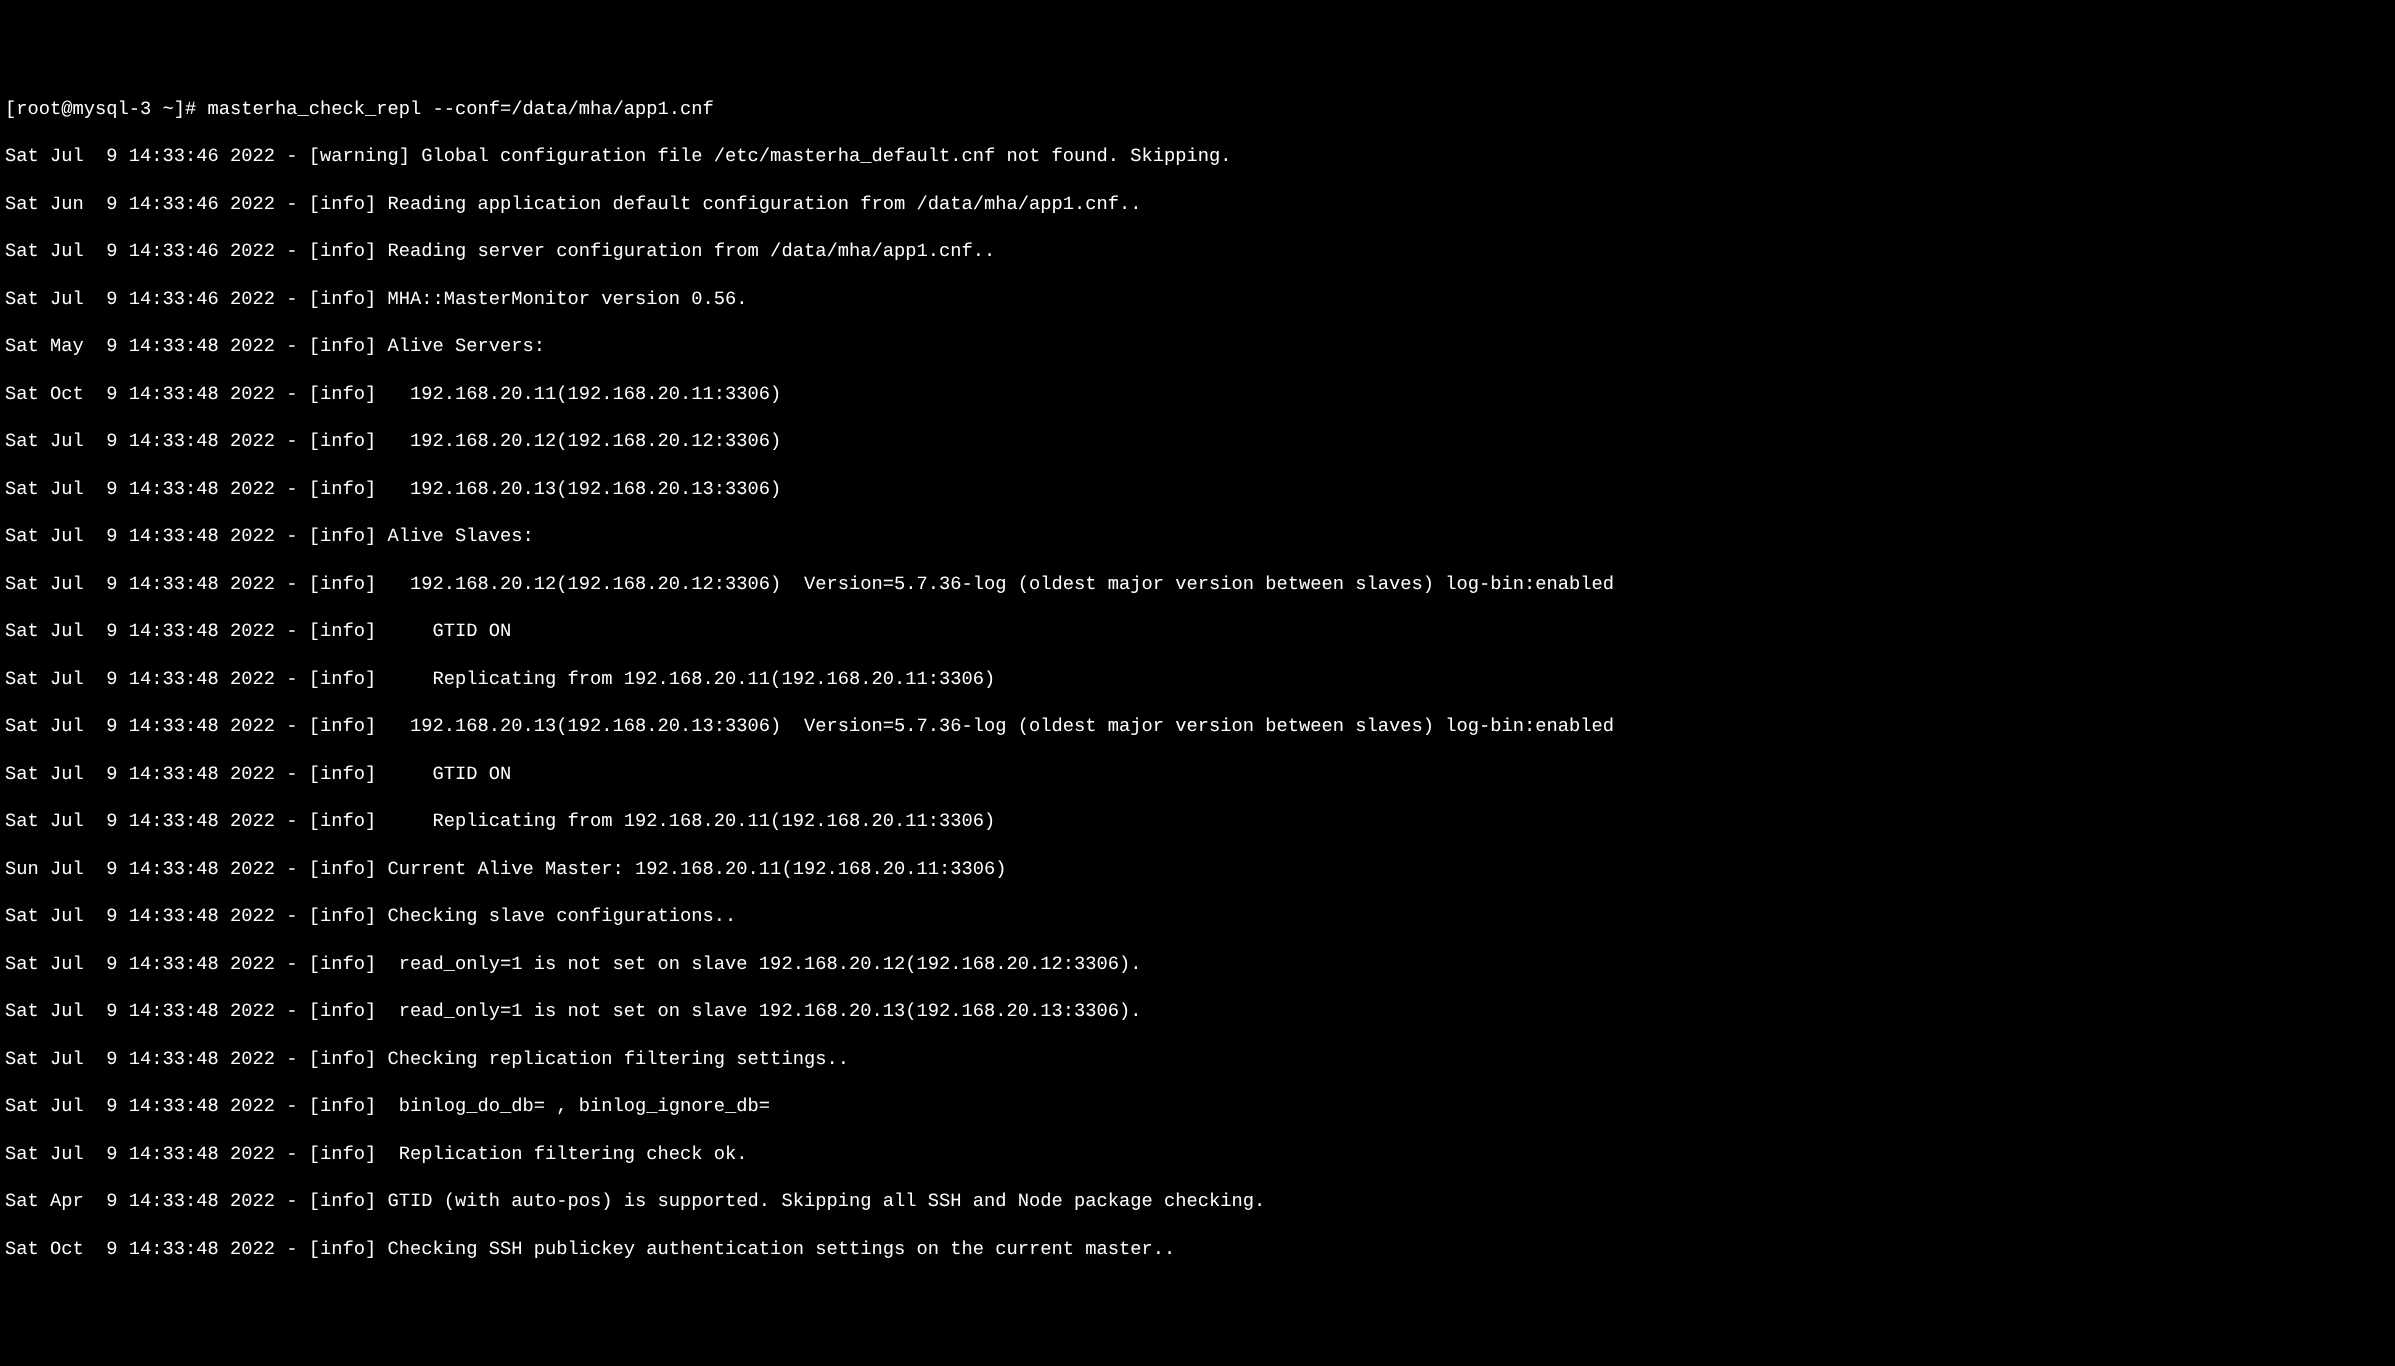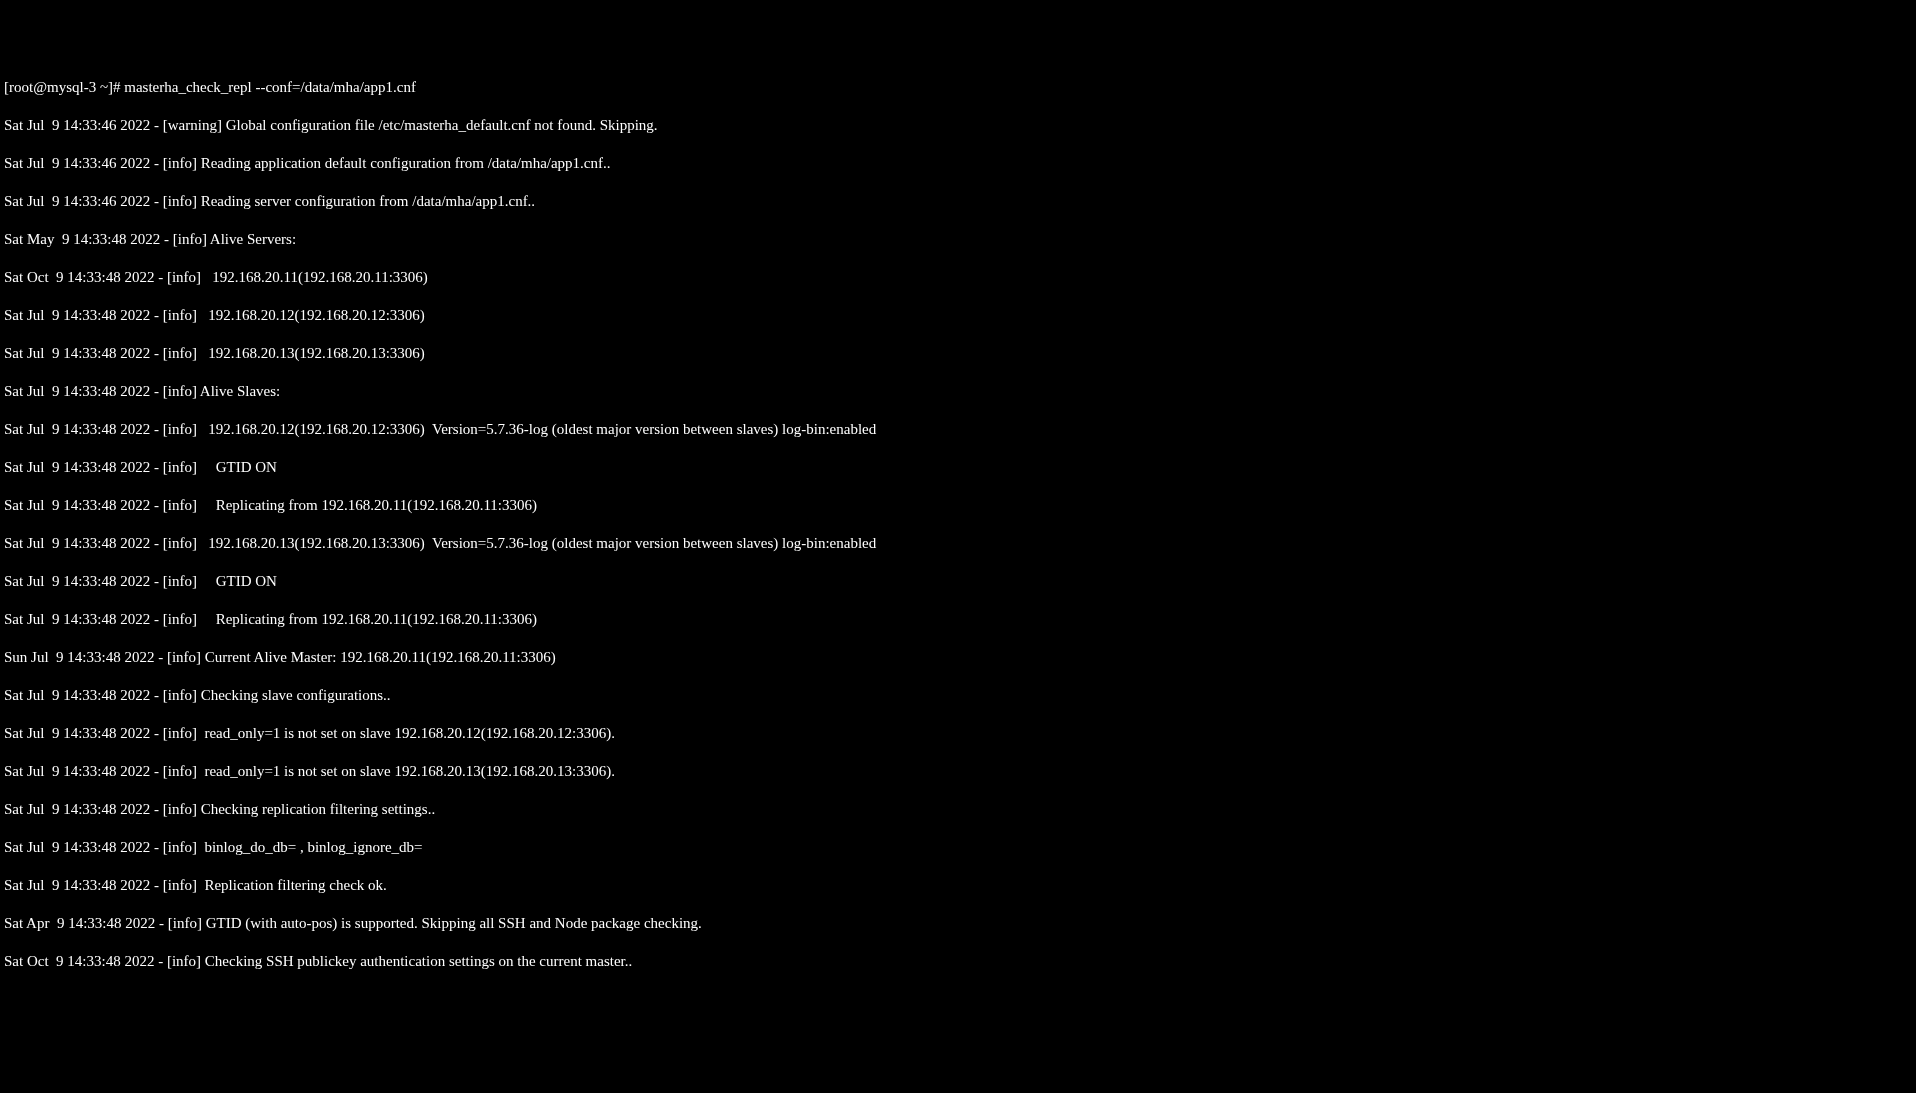--- a/index.html
+++ b/index.html
@@ -7,31 +7,32 @@
     color: #fff;
     font-family: "Consolas", "Courier New", monospace;
     font-size: 15px;
     line-height: 19px;
     margin: 0;
     padding: 2px 4px;
     white-space: pre;
     width: 1916px;
     box-sizing: border-box;
   }
-  .line { display: block; font-family: Liberation Serif, serif; }
+  .line { display: block; }
 </style>
 </head>
 <body>
 
 
 
 <div id="term"><span class="line"><span>[root@mysql-3 ~]# </span><span>masterha_check_repl --conf=/data/mha/app1.cnf</span></span>
 <span class="line">Sat Jul  9 14:33:46 2022 - [warning] Global configuration file /etc/masterha_default.cnf not found. Skipping.</span>
-<span class="line">Sat Jul  9 14:33:46 2022 - [info] Reading application default configuration from /data/mha/app1.cnf..</span>
+<span class="line">Sat Jun  9 14:33:46 2022 - [info] Reading application default configuration from /data/mha/app1.cnf..</span>
 <span class="line">Sat Jul  9 14:33:46 2022 - [info] Reading server configuration from /data/mha/app1.cnf..</span>
+<span class="line">Sat Jul  9 14:33:46 2022 - [info] MHA::MasterMonitor version 0.56.</span>
 <span class="line">Sat May  9 14:33:48 2022 - [info] Alive Servers:</span>
 <span class="line">Sat Oct  9 14:33:48 2022 - [info]   192.168.20.11(192.168.20.11:3306)</span>
 <span class="line">Sat Jul  9 14:33:48 2022 - [info]   192.168.20.12(192.168.20.12:3306)</span>
 <span class="line">Sat Jul  9 14:33:48 2022 - [info]   192.168.20.13(192.168.20.13:3306)</span>
 <span class="line">Sat Jul  9 14:33:48 2022 - [info] Alive Slaves:</span>
 <span class="line">Sat Jul  9 14:33:48 2022 - [info]   192.168.20.12(192.168.20.12:3306)  Version=5.7.36-log (oldest major version between slaves) log-bin:enabled</span>
 <span class="line">Sat Jul  9 14:33:48 2022 - [info]     GTID ON</span>
 <span class="line">Sat Jul  9 14:33:48 2022 - [info]     Replicating from 192.168.20.11(192.168.20.11:3306)</span>
 <span class="line">Sat Jul  9 14:33:48 2022 - [info]   192.168.20.13(192.168.20.13:3306)  Version=5.7.36-log (oldest major version between slaves) log-bin:enabled</span>
 <span class="line">Sat Jul  9 14:33:48 2022 - [info]     GTID ON</span>

